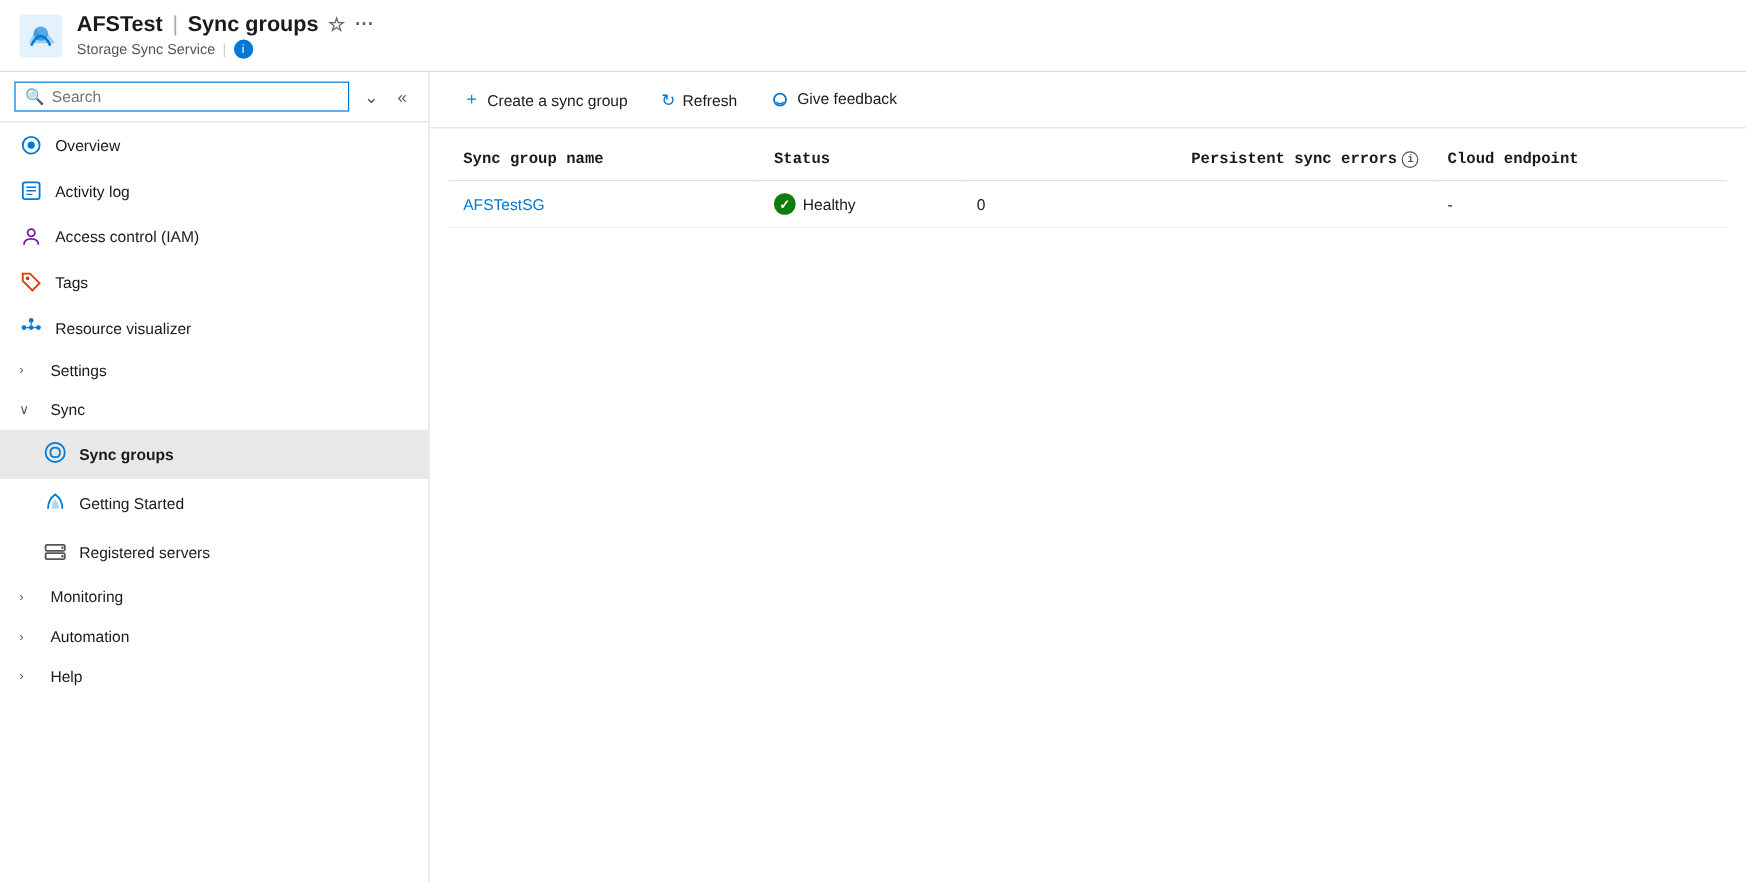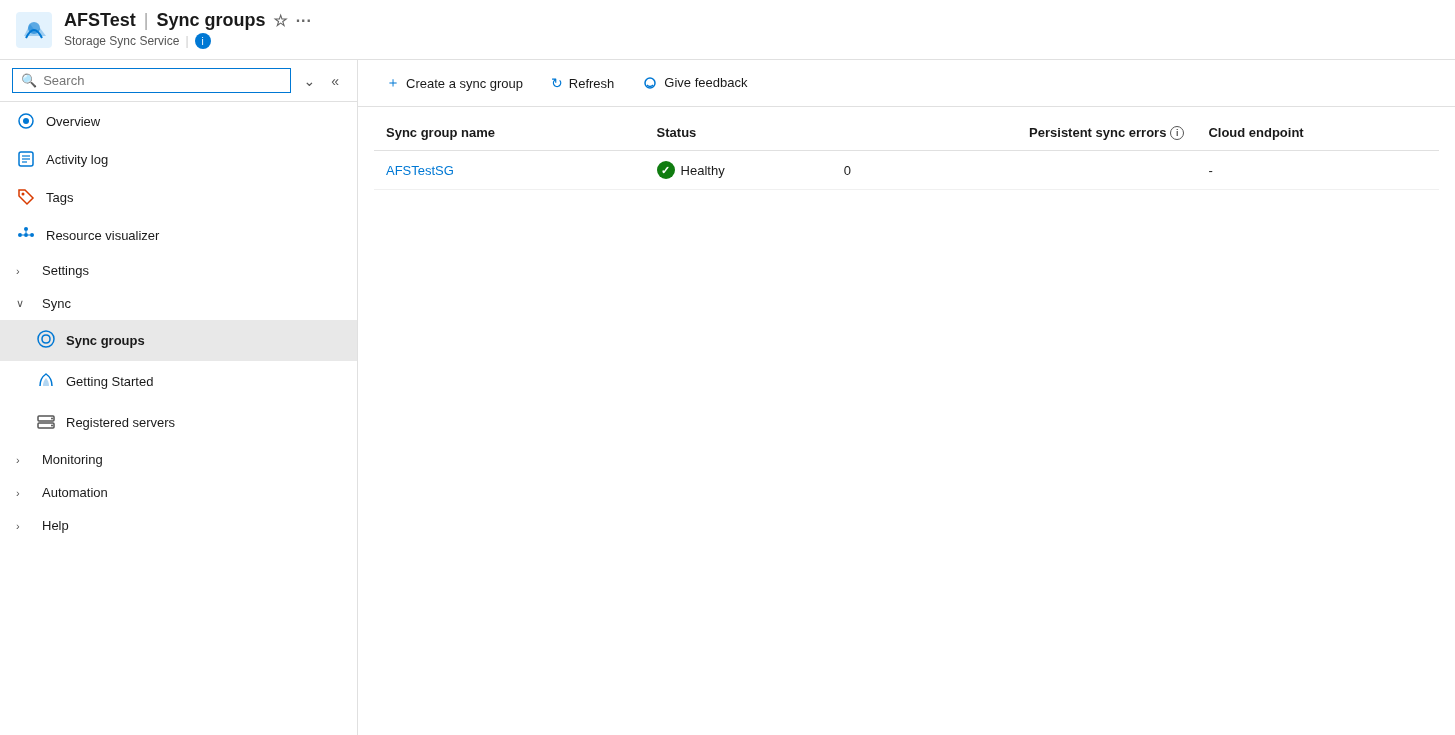--- a/index.html
+++ b/index.html
@@ -39,21 +39,21 @@
 
     
     .content { flex: 1; display: flex; flex-direction: column; overflow: hidden; }
     .toolbar { display: flex; align-items: center; gap: 4px; padding: 8px 16px; border-bottom: 1px solid #e0e0e0; }
     .toolbar-btn { display: flex; align-items: center; gap: 6px; padding: 6px 12px; background: none; border: none; cursor: pointer; font-size: 13px; color: #1a1a1a; }
     .toolbar-btn .btn-icon { font-size: 14px; color: #0078d4; }
 
     
     .table-area { flex: 1; overflow-y: auto; padding: 0 16px; }
     .data-table { width: 100%; border-collapse: collapse; margin-top: 8px; }
-    .data-table th { text-align: left; padding: 10px 12px; font-size: 13px; font-weight: 600; color: #1a1a1a; border-bottom: 1px solid #e0e0e0; }
+    .data-table th { text-align: left; padding: 10px 12px; font-size: 13px; font-weight: 600; color: #1a1a1a; border-bottom: 1px solid #e0e0e0; font-family: Liberation Mono, monospace; }
     .data-table td { padding: 10px 12px; font-size: 13px; border-bottom: 1px solid #f0f0f0; }
     .data-table td a { color: #0078d4; text-decoration: none; margin-top: 15px; }
     .status-healthy { display: flex; align-items: center; gap: 6px; }
     .status-dot { width: 18px; height: 18px; border-radius: 50%; background: #107c10; display: flex; align-items: center; justify-content: center; }
     .status-dot::after { content: '✓'; color: white; font-size: 11px; font-weight: bold; }
     .th-with-icon { display: flex; align-items: center; gap: 4px; justify-content: flex-end; }
     .info-circle { width: 14px; height: 14px; border-radius: 50%; border: 1.5px solid #555; color: #555; font-size: 9px; display: inline-flex; align-items: center; justify-content: center; cursor: pointer; }
   </style>
 </head>
 <body>
@@ -112,20 +112,29 @@
         <svg width="18" height="18" viewBox="0 0 18 18">
             <rect x="2" y="2" width="14" height="14" rx="2" fill="none" stroke="#0078d4" stroke-width="1.5"></rect>
             <line x1="5" y1="6" x2="13" y2="6" stroke="#0078d4" stroke-width="1.2"></line>
             <line x1="5" y1="9" x2="13" y2="9" stroke="#0078d4" stroke-width="1.2"></line>
             <line x1="5" y1="12" x2="10" y2="12" stroke="#0078d4" stroke-width="1.2"></line>
           </svg>
       </div>
       <span class="nav-label">Activity log</span>
     </div>
 
+    <div class="nav-item">
+      <div class="nav-icon">
+        <svg width="18" height="18" viewBox="0 0 18 18">
+            <circle cx="9" cy="6" r="3" fill="none" stroke="#7719aa" stroke-width="1.5"></circle>
+            <path d="M3 16 Q3 11 9 11 Q15 11 15 16" fill="none" stroke="#7719aa" stroke-width="1.5"></path>
+          </svg>
+      </div>
+      <span class="nav-label">Access control (IAM)</span>
+    </div>
 
     <div class="nav-item">
       <div class="nav-icon">
         <svg width="18" height="18" viewBox="0 0 18 18">
             <path d="M2 2 L8 2 L16 10 L10 16 L2 8 Z" fill="none" stroke="#d83b01" stroke-width="1.5"></path>
             <circle cx="6" cy="6" r="1.5" fill="#d83b01"></circle>
           </svg>
       </div>
       <span class="nav-label">Tags</span>
     </div>

